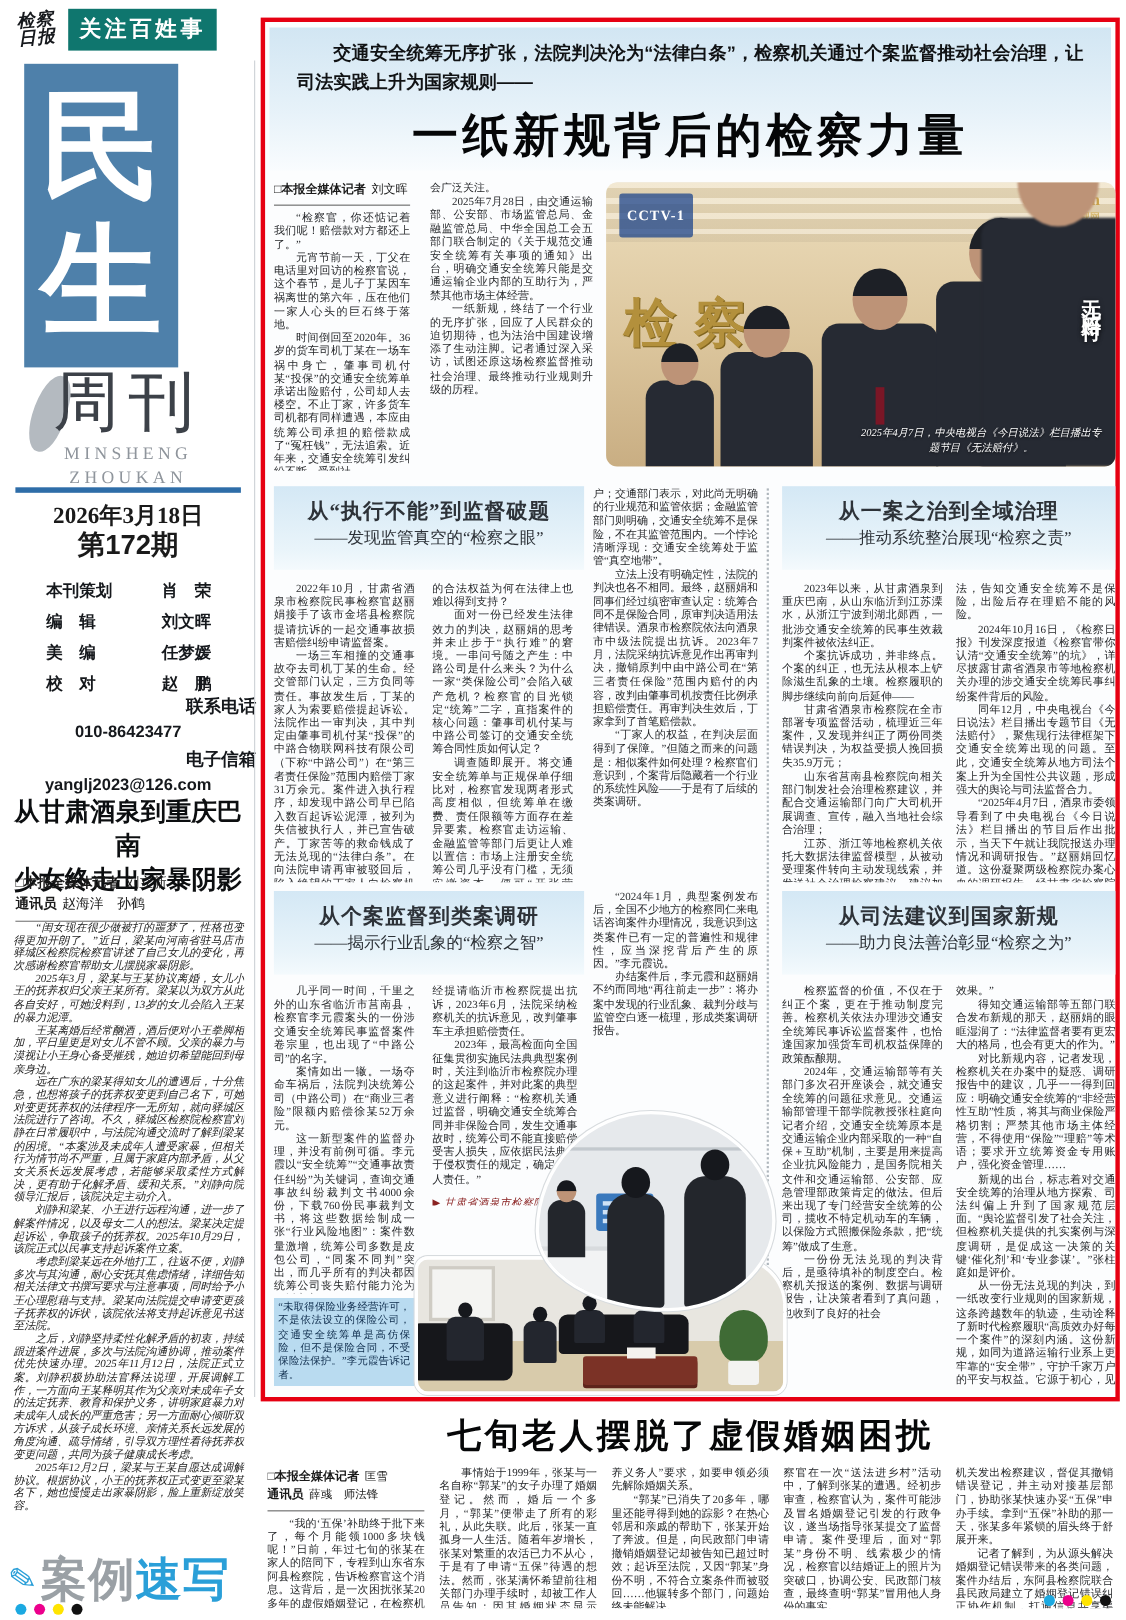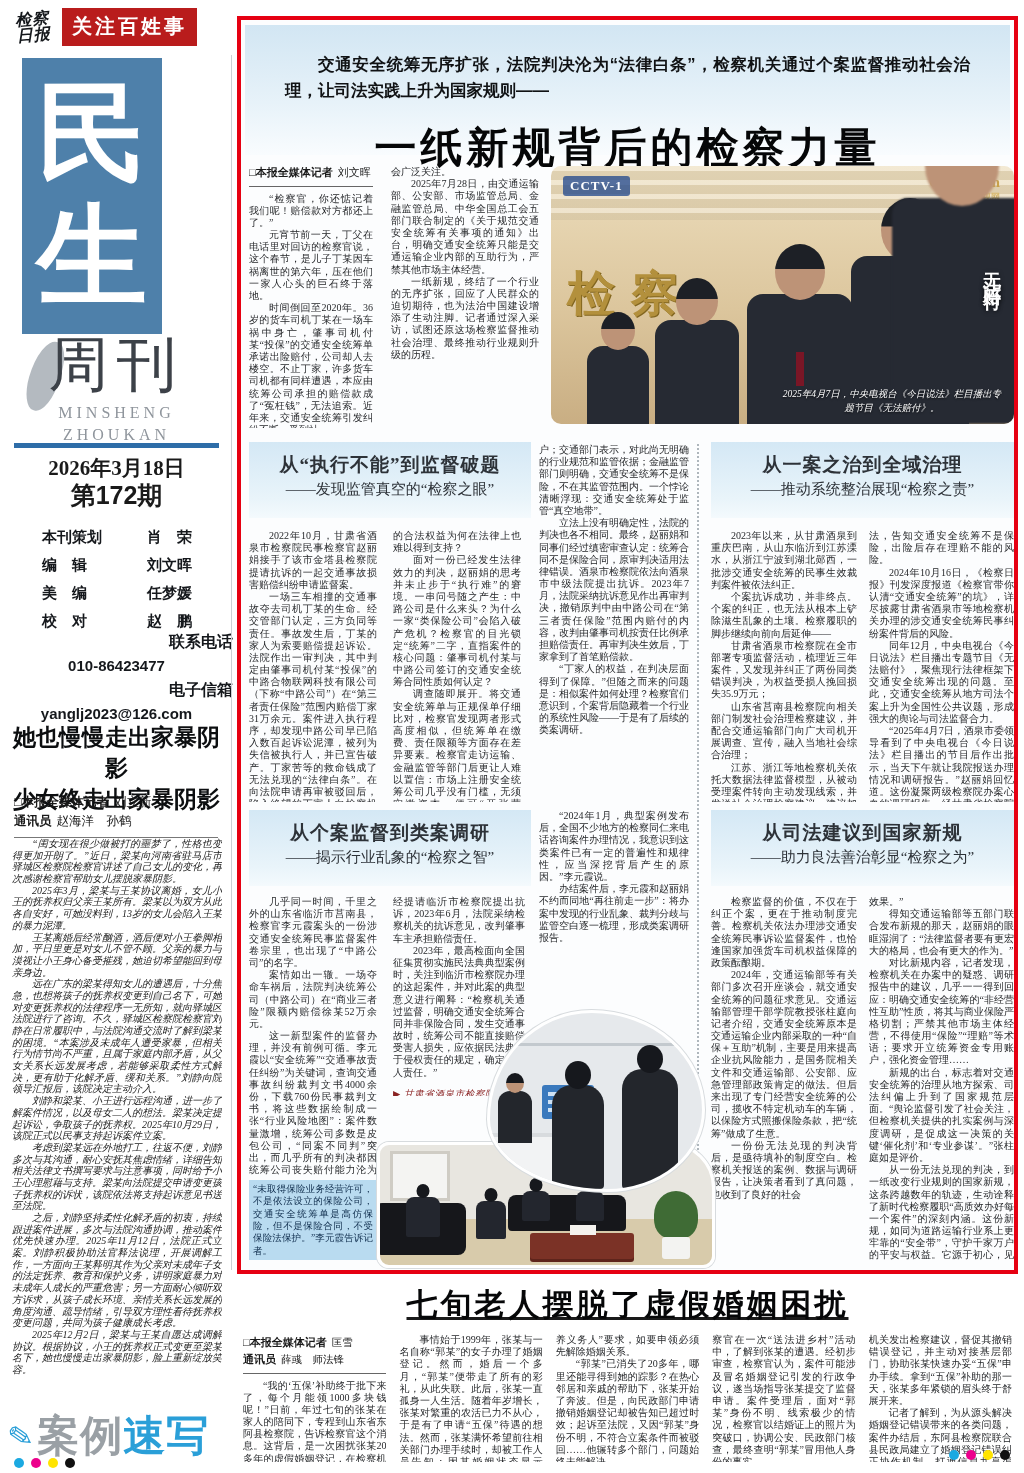--- a/index.html
+++ b/index.html
@@ -8,21 +8,21 @@
   .sans{font-family:"Liberation Sans","DejaVu Sans",sans-serif;}
   .kai{font-style:italic;}
   .page{position:absolute;inset:0;}
 
   
   .sidebar{position:absolute;left:0;top:0;width:233px;height:1473px;background:#fff;}
   .v-sep{position:absolute;left:231px;top:55px;width:1px;height:1215px;background:#ccd1d5;}
   .logo-row{position:absolute;left:16px;top:8px;display:flex;align-items:center;gap:8px;}
   .paper-logo{width:38px;font-size:16px;font-weight:700;font-style:italic;line-height:1.02;
               transform:rotate(-5deg);color:#15181c;letter-spacing:1px;}
-  .banner{background:#b91c1c;color:#fff;font-weight:900;font-size:20px;letter-spacing:3px;
+  .banner{background:#0f766e;color:#fff;font-weight:900;font-size:20px;letter-spacing:3px;
           padding:5px 10px 6px;white-space:nowrap;}
   .blue-block{position:absolute;left:22px;top:58px;width:140px;height:276px;background:#4e80aa;
               display:flex;flex-direction:column;align-items:center;justify-content:center;}
   .blue-block span{color:#fff;font-weight:900;font-size:110px;line-height:1.12;}
   .swoosh{position:absolute;left:30px;top:340px;width:30px;height:72px;background:#b4bac0;
           border-radius:60% 40% 55% 45%;transform:rotate(16deg);}
   .zhoukan{position:absolute;left:0;top:334px;width:233px;text-align:center;font-size:60px;
            font-weight:400;color:#3c4148;letter-spacing:8px;line-height:1.05;}
   .pinyin{position:absolute;left:0;top:402px;width:233px;text-align:center;color:#8f959c;
           font-size:16px;letter-spacing:4px;line-height:1.35;}
@@ -51,39 +51,39 @@
   .dots i{width:10px;height:10px;border-radius:50%;display:block;}
   .d-c{background:#1ba9e1;} .d-m{background:#ec008c;} .d-y{background:#ffe400;} .d-k{background:#111;}
   .dots-left{position:absolute;left:14px;top:1458px;}
 
   
   .main{position:absolute;left:237px;top:0;width:787px;height:1473px;}
   .red-box{position:absolute;left:0;top:16px;width:781px;height:1258px;border:4px solid #e60012;
            background:#fcfdfe;box-sizing:border-box;}
   .lede{position:absolute;left:4px;top:5px;width:765px;height:130px;
         background:linear-gradient(180deg,#d2e6f3 0%,#e7f2f9 60%,#f9fcfe 100%);}
-  .kicker{margin:16px;padding:10px 24px 0;font-size:16.5px;font-weight:700;line-height:1.6;
+  .kicker{margin:1px;padding:10px 24px 0;font-size:16.5px;font-weight:700;line-height:1.6;
           color:#101214;text-indent:2em;text-align:justify;}
   .headline{margin:6px 0 0;text-align:center;font-size:42px;font-weight:900;letter-spacing:4px;color:#050607;}
 
   .body-t{font-size:10px;line-height:1.22;color:#26282b;}
   .col{overflow:hidden;}
   .byline{border-bottom:1px solid #666;padding-bottom:5px;margin-bottom:6px;font-size:11px;line-height:1.5;}
   .byline b{font-family:"Liberation Sans","DejaVu Sans",sans-serif;margin-right:5px;font-size:11px;}
 
   .intro{position:absolute;left:8px;top:144px;width:765px;height:268px;}
   .intro-c1{position:absolute;left:0;top:0;width:124px;height:264px;}
   .intro-c2{position:absolute;left:142px;top:2px;width:148px;height:262px;}
 
   .photo-cctv{position:absolute;left:302px;top:2px;width:463px;height:258px;margin:0;border-radius:10px;
               overflow:hidden;background:linear-gradient(180deg,#ecddbc 0%,#dcc69d 55%,#c9ae83 100%);}
   .wall-stripes{position:absolute;left:0;top:0;width:100%;height:54px;
       background:repeating-linear-gradient(180deg,rgba(255,255,255,.35) 0 5px,rgba(0,0,0,.05) 5px 14px);}
   .cctv1{position:absolute;left:12px;top:10px;color:#fff;font-weight:900;font-size:13px;
-         background:rgba(30,70,140,.75);padding:2px 7px;border-radius:3px;letter-spacing:1px;}
+         background:rgba(30,70,140,.75);padding:12px 7px;border-radius:3px;letter-spacing:1px;}
   .cctvcom{position:absolute;right:14px;top:8px;color:#c8a14a;font-weight:700;font-size:15px;text-align:right;}
   .cctvcom em{display:block;font-style:normal;font-size:9px;color:#d7b96f;}
   .wall-chars{position:absolute;left:16px;top:96px;font-size:48px;font-weight:700;color:#b3903c;
               letter-spacing:16px;text-shadow:1px 1px 0 #81651f;}
   .fig{position:absolute;bottom:0;background:#262a33;border-radius:16px 16px 0 0;}
   .fig::before{content:"";position:absolute;left:50%;transform:translateX(-50%);border-radius:50%;
                background:linear-gradient(#1d2026 44%,#bd9377 45%);}
   .f1{left:36px;width:62px;height:78px;}   .f1::before{top:-34px;width:34px;height:38px;}
   .f2{left:104px;width:84px;height:104px;} .f2::before{top:-42px;width:42px;height:47px;}
   .f3{left:196px;width:106px;height:130px;}.f3::before{top:-50px;width:50px;height:56px;}
@@ -159,21 +159,21 @@
   .st4{left:196px;bottom:44px;width:28px;height:30px;}
   .ctable{position:absolute;left:150px;bottom:6px;width:104px;height:26px;background:#7b3226;
       border-radius:3px;box-shadow:0 3px 0 #5e241b;}
   .tissue{position:absolute;left:40px;top:-8px;width:26px;height:10px;background:#f4f2ee;}
   .plant{position:absolute;right:14px;bottom:26px;width:44px;height:48px;background:#3f6b35;
       border-radius:50% 50% 40% 40%;}
   .pot{position:absolute;right:22px;bottom:6px;width:28px;height:22px;background:#f3f3f1;
       border-radius:3px;}
 
   
-  .bottom{position:absolute;left:0;top:1282px;width:781px;height:191px;text-decoration:underline;}
+  .bottom{position:absolute;left:0;top:1282px;width:781px;height:191px;}
   .bottom-headline{margin:2px 0 0;text-align:center;font-size:31px;font-weight:900;letter-spacing:3px;color:#060708;}
   .bottom-cols{position:absolute;left:6px;top:52px;width:769px;height:128px;display:flex;gap:13px;overflow:hidden;}
   .bottom-cols .col{flex:1 1 0;font-size:10px;line-height:1.22;}
   .byline.b2{font-size:10.5px;}
   .dots-right{position:absolute;right:8px;top:168px;}
 </style>
 </head>
 <body>
 
 <div class="page">
@@ -214,21 +214,21 @@
           <span>赵　鹏</span>
         </div>
     </div>
     <div class="contact">
       <div class="c-label sans">联系电话</div>
       <div class="c-val sans">010-86423477</div>
       <div class="c-label sans">电子信箱</div>
       <div class="c-val sans">yanglj2023@126.com</div>
     </div>
     <div class="side-headline">
-      <div>她也慢慢走出家暴阴影</div>
+      <div>从甘肃酒泉到重庆巴南</div>
       <div>少女终走出家暴阴影</div>
     </div>
     <div class="side-byline">
       <div><b>□本报全媒体记者</b><span>刘立新</span></div>
       <div><b>通讯员</b><span>赵海洋　孙鹤</span></div>
     </div>
     <div class="side-body kai">
         <p class="para">“闺女现在很少做被打的噩梦了，性格也变得更加开朗了。”近日，梁某向河南省驻马店市驿城区检察院检察官讲述了自己女儿的变化，再次感谢检察官帮助女儿摆脱家暴阴影。</p>
         <p class="para">2025年3月，梁某与王某协议离婚，女儿小王的抚养权归父亲王某所有。梁某以为双方从此各自安好，可她没料到，13岁的女儿会陷入王某的暴力泥潭。</p>
         <p class="para">王某离婚后经常酗酒，酒后便对小王拳脚相加，平日里更是对女儿不管不顾。父亲的暴力与漠视让小王身心备受摧残，她迫切希望能回到母亲身边。</p>

